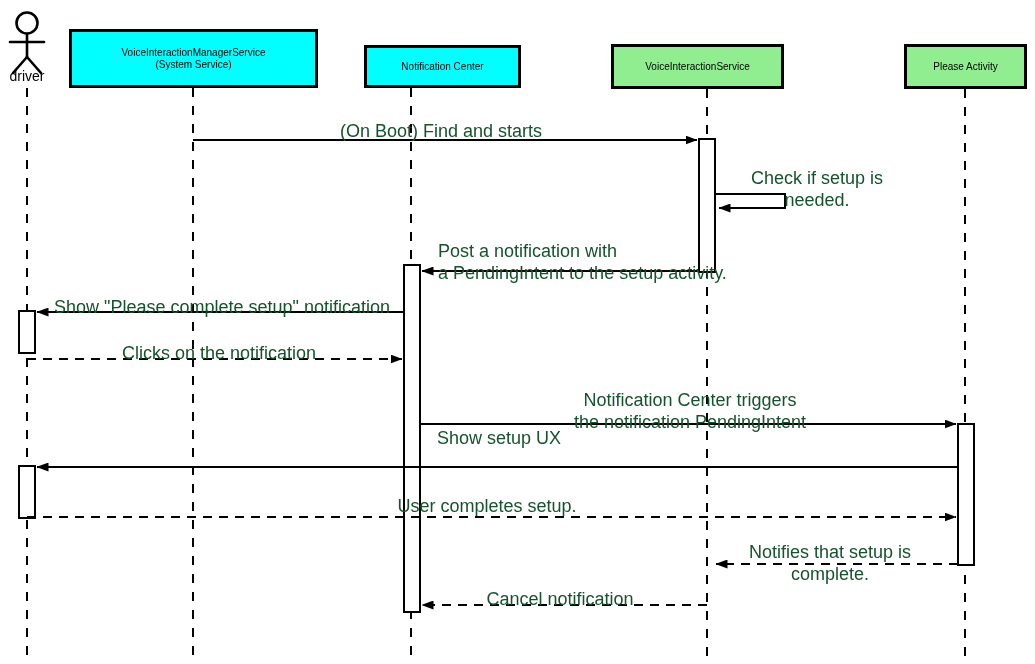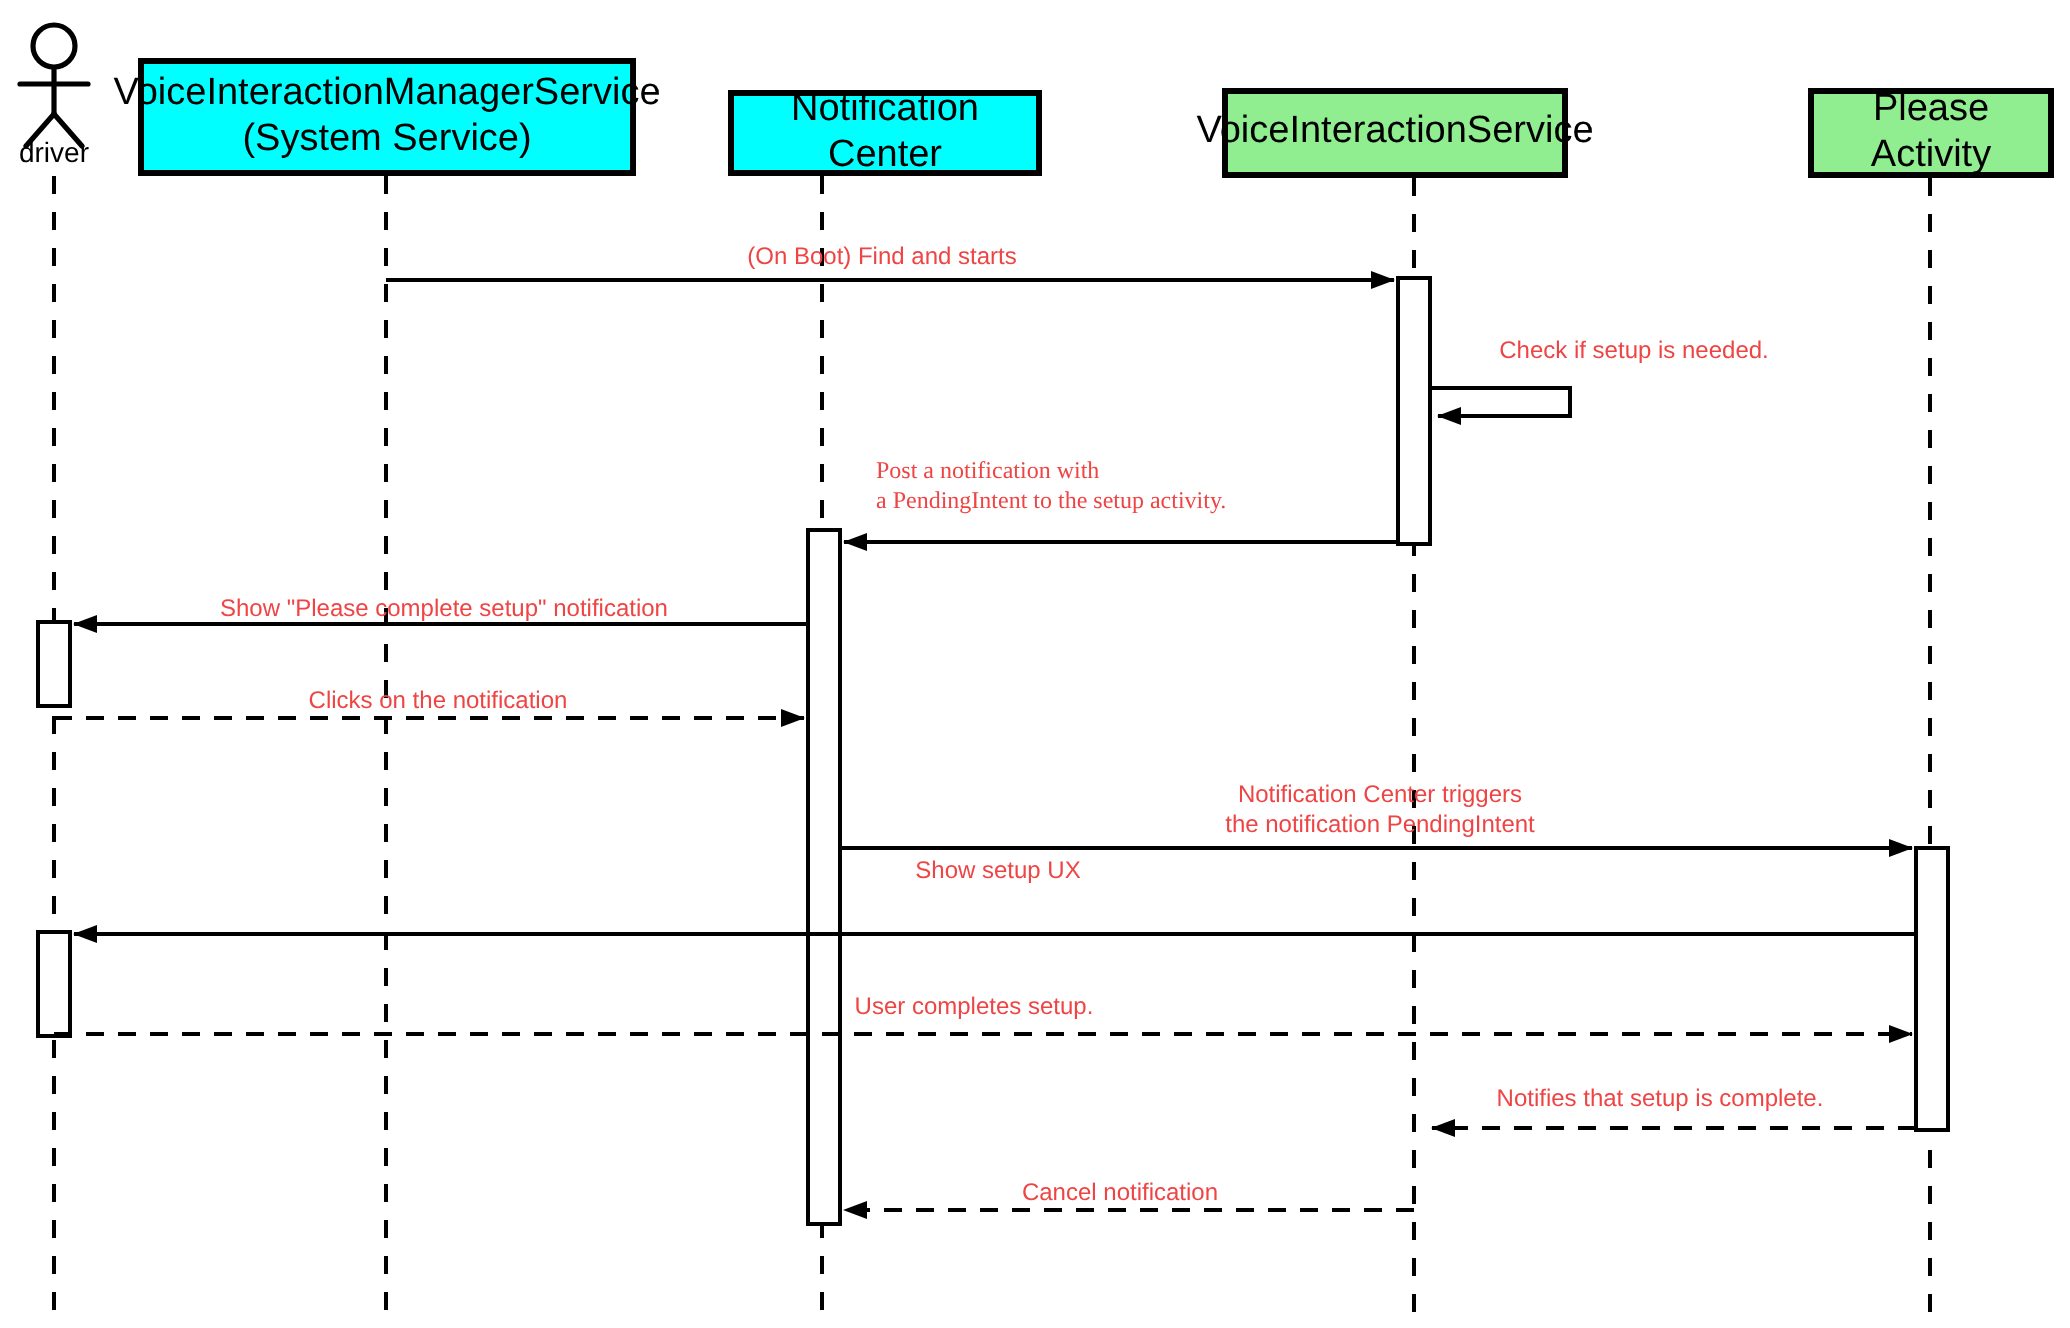--- a/index.html
+++ b/index.html
@@ -27,28 +27,28 @@
   .part-box {
     position: absolute;
     box-sizing: border-box;
     border: 3px solid #000000;
     display: flex;
     align-items: center;
     justify-content: center;
     text-align: center;
     line-height: 1.18;
     color: #000000;
-    font-size: 19px;
+    font-size: 10px;
     font-family: "Liberation Sans", sans-serif;
     white-space: pre-line;
   }
   .msg-label {
     position: absolute;
-    color: #ef4444;
-    font-size: 12px;
+    color: #14532d;
+    font-size: 18px;
     font-family: "Liberation Sans", sans-serif;
     line-height: 1.22;
     white-space: pre-line;
     text-align: center;
   }
   .msg-label.left {
     text-align: left;
   }
   .actor-label {
     position: absolute;
@@ -125,21 +125,21 @@
   <div class="part-box" style="left:332px; top:45px; width:157px; height:43px; background:#00ffff;margin-left:32px;">Notification Center</div>
 
   <div class="part-box" style="left:611px; top:44px; width:173px; height:45px; background:#90ee90;">VoiceInteractionService</div>
 
   <div class="part-box" style="left:904px; top:44px; width:123px; height:45px; background:#90ee90;">Please Activity</div>
 
   <div class="msg-label" style="left:291px; top:121px; width:300px;">(On Boot) Find and starts</div>
 
   <div class="msg-label" style="left:717px; top:168px; width:200px;">Check if setup is needed.</div>
 
-  <div class="msg-label left" style="left:438px; top:228px; width:300px;font-family:Liberation Serif, serif;">Post a notification with
+  <div class="msg-label left" style="left:438px; top:241px; width:300px;">Post a notification with
 a PendingIntent to the setup activity.</div>
 
   <div class="msg-label" style="left:52px; top:297px; width:340px;">Show "Please complete setup" notification</div>
 
   <div class="msg-label" style="left:89px; top:343px; width:260px;">Clicks on the notification</div>
 
   <div class="msg-label" style="left:535px; top:390px; width:310px;">Notification Center triggers
 the notification PendingIntent</div>
 
   <div class="msg-label" style="left:429px; top:428px; width:140px;">Show setup UX</div>

